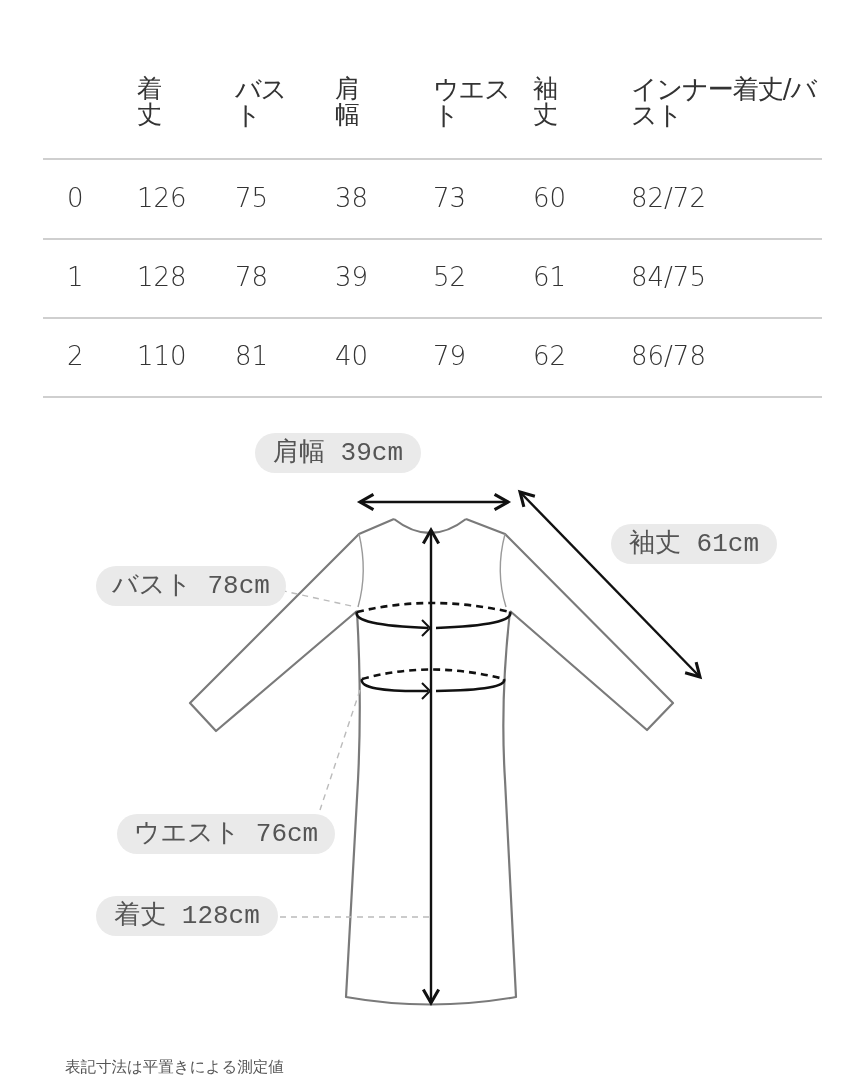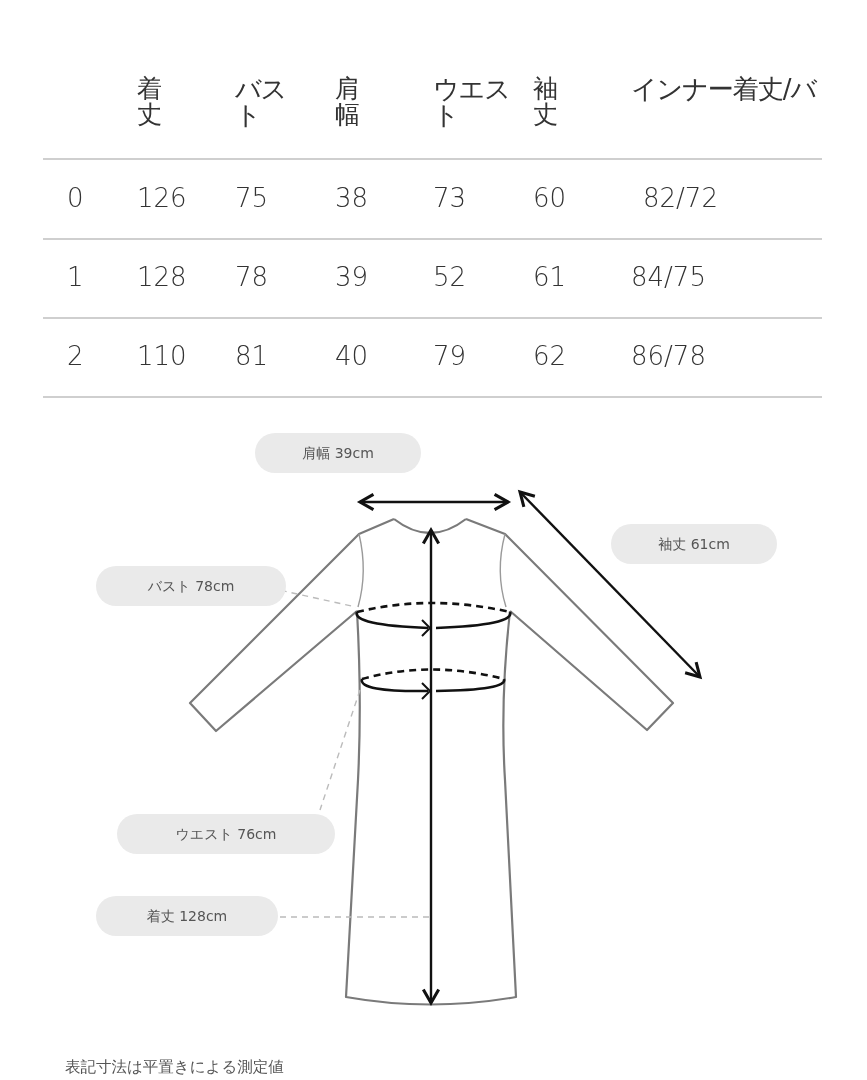--- a/index.html
+++ b/index.html
@@ -9,21 +9,21 @@
     .size-table { position: absolute; left: 43px; top: 70px; width: 779px; }
     .th-row { position: relative; height: 88px; }
     .th { position: absolute; top: 6px; font-size: 25px; line-height: 26px; color: #333; }
     .th span { display: block; }
     .th.small span { font-size: 26px; letter-spacing: -1px; }
     .rule { position: absolute; left: 0; width: 779px; height: 2px; background: #cfcfcf; }
     .tr { position: absolute; left: 0; width: 779px; height: 79px; }
     .td { position: absolute; top: 24px; font-size: 26px; color: #333; font-family: "DejaVu Sans", sans-serif; font-weight: 300; letter-spacing: 0px; }
 
     .pill { position: absolute; background: #eaeaea; border-radius: 22px; height: 40px;
-            line-height: 40px; font-size: 14px; color: #555; text-align: center; white-space: nowrap; }
+            line-height: 40px; font-size: 26px; color: #555; text-align: center; white-space: nowrap; font-family: Liberation Mono, monospace; }
 
     .diagram { position: absolute; left: 0; top: 0; }
     .notes { position: absolute; left: 65px; top: 1008px; font-size: 15.5px; line-height: 22px; color: #555; margin-top: 48px; }
     .notes div { white-space: nowrap; }
   </style>
 </head>
 <body>
 
 <div class="size-table">
   <div class="th-row">
@@ -42,33 +42,34 @@
     <div class="th small" style="left:390px">
       <span>ウエス</span>
       <span>ト</span>
     </div>
     <div class="th" style="left:490px">
       <span>袖</span>
       <span>丈</span>
     </div>
     <div class="th small" style="left:588px">
       <span>インナー着丈/バ</span>
+      <span>スト</span>
     </div>
   </div>
 
   <div class="rule" style="top:88px"></div>
 
   <div class="tr" style="top:89px">
     <div class="td" style="left:24px">0</div>
     <div class="td" style="left:94px">126</div>
     <div class="td" style="left:192px">75</div>
     <div class="td" style="left:292px">38</div>
     <div class="td" style="left:390px">73</div>
     <div class="td" style="left:490px">60</div>
-    <div class="td" style="left:600px">82/72</div>
+    <div class="td" style="left:588px">82/72</div>
   </div>
   <div class="rule" style="top:168px"></div>
 
   <div class="tr" style="top:168px">
     <div class="td" style="left:24px">1</div>
     <div class="td" style="left:94px">128</div>
     <div class="td" style="left:192px">78</div>
     <div class="td" style="left:292px">39</div>
     <div class="td" style="left:390px">52</div>
     <div class="td" style="left:490px">61</div>

